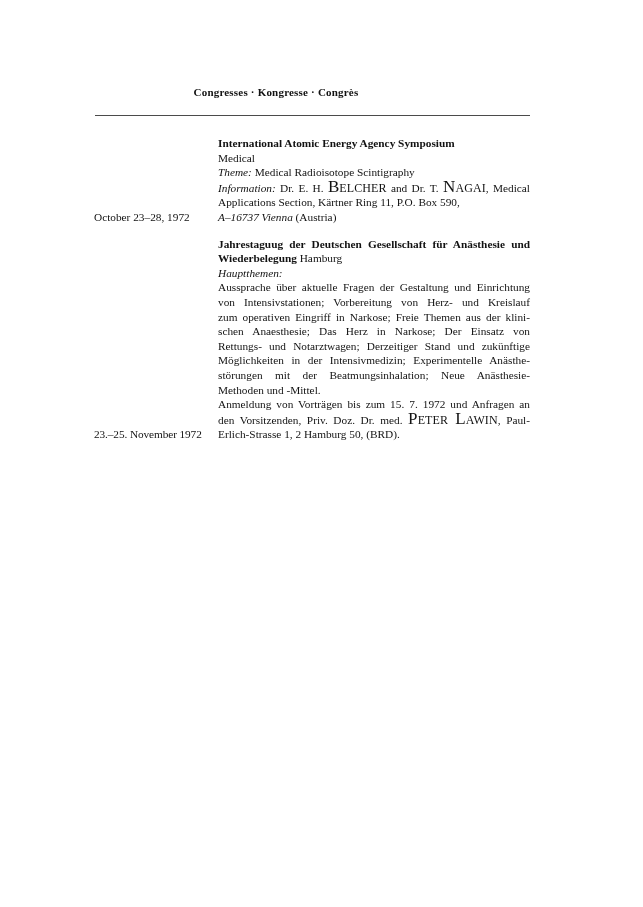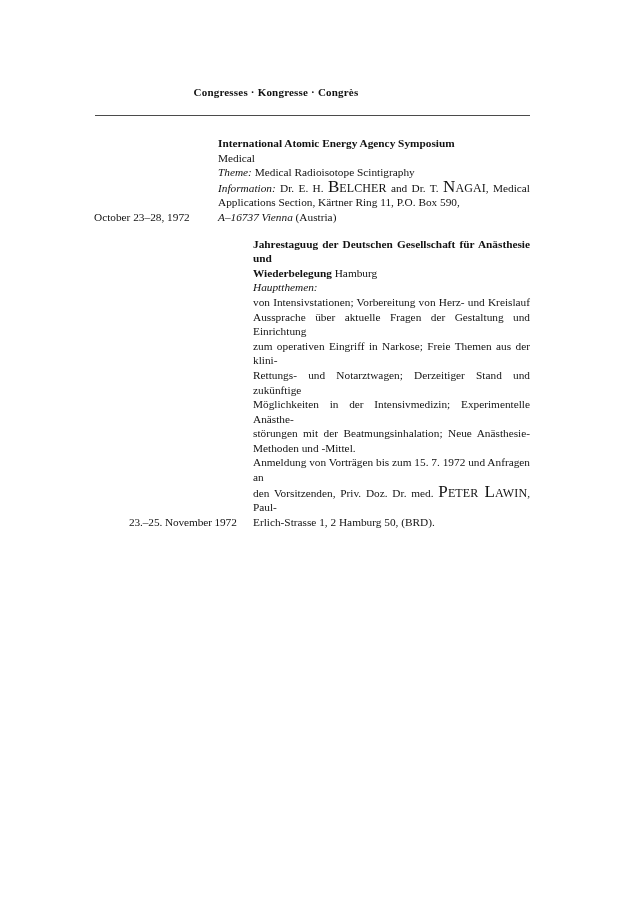--- a/index.html
+++ b/index.html
@@ -66,21 +66,20 @@
   .entry-date {
     width: 124px;
     flex: 0 0 124px;
     font-size: 11.3px;
     line-height: 14.6px;
     white-space: nowrap;
     padding-top: 0;
   }
   .entry-date.narrow {
     letter-spacing: -0.1px;
-    margin-left: 35px;
   }
 
   .entry-body {
     flex: 1 1 auto;
     font-size: 11.3px;
     line-height: 14.6px;
     text-align: justify;
     text-justify: inter-word;
     hyphens: manual;
   }
@@ -156,23 +155,24 @@
       <div class="entry-date narrow">23.–25. November 1972</div>
       <div class="entry-body">
         <span class="just b">Jahrestaguug der Deutschen Gesellschaft für Anästhesie und</span>
         <span class="line">
           <span class="b">Wiederbelegung</span>
           <span>Hamburg</span>
         </span>
         <span class="line i">Hauptthemen:</span>
 
         <span class="body-text">
+          <span>Aussprache über aktuelle Fragen der Gestaltung und Einrichtung</span>
           <span>von Intensivstationen; Vorbereitung von Herz- und Kreislauf</span>
-          <span>Aussprache über aktuelle Fragen der Gestaltung und Einrichtung</span>
           <span>zum operativen Eingriff in Narkose; Freie Themen aus der klini-</span>
+          <span>schen Anaesthesie; Das Herz in Narkose; Der Einsatz von</span>
           <span>Rettungs- und Notarztwagen; Derzeitiger Stand und zukünftige</span>
           <span>Möglichkeiten in der Intensivmedizin; Experimentelle Anästhe-</span>
           <span>störungen mit der Beatmungsinhalation; Neue Anästhesie-</span>
           <span class="endline">Methoden und -Mittel.</span>
         </span>
 
         <span class="body-text">
           <span>Anmeldung von Vorträgen bis zum 15. 7. 1972 und Anfragen an</span>
           <span>
             <span>den Vorsitzenden, Priv. Doz. Dr. med.</span>

